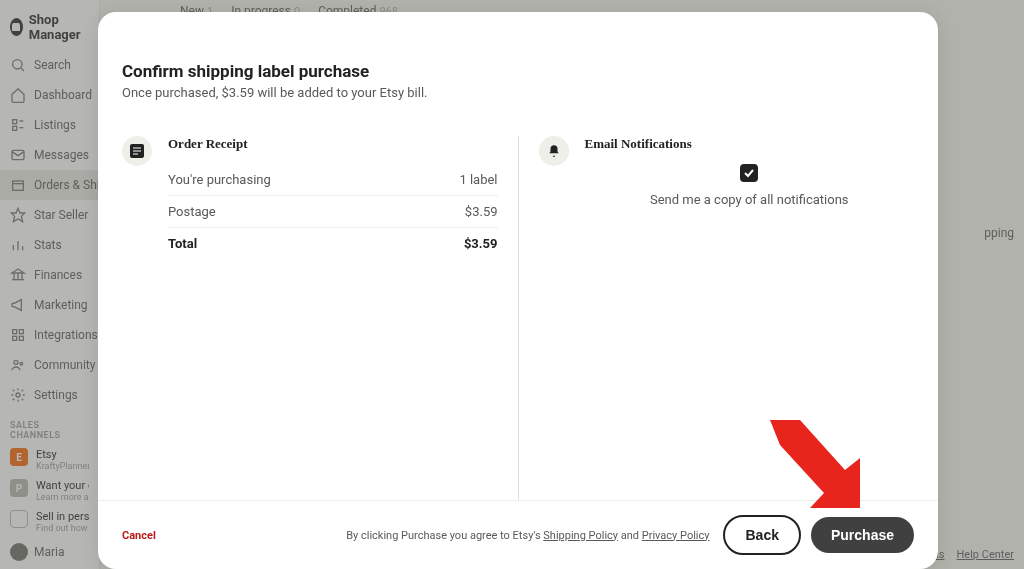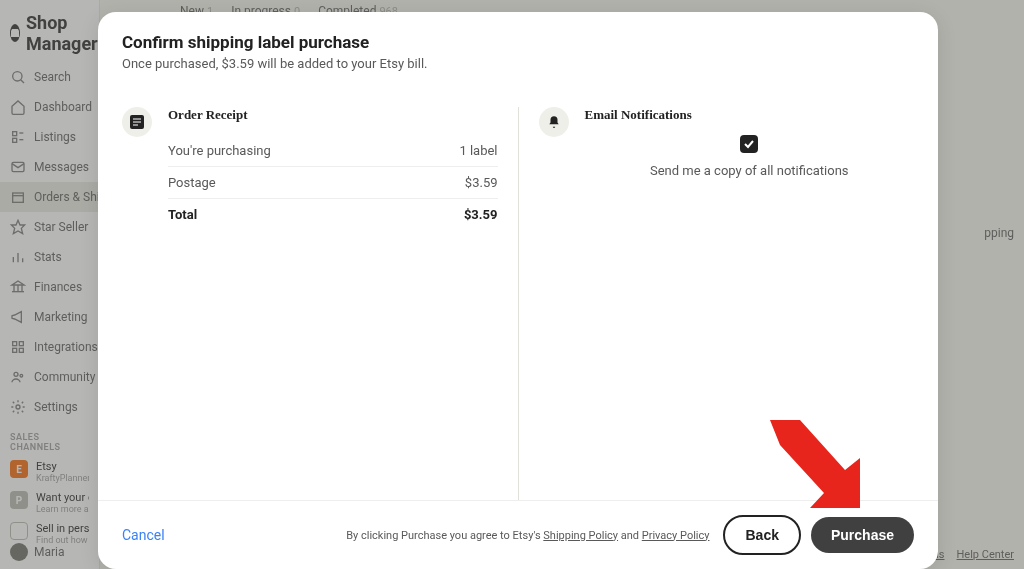--- a/index.html
+++ b/index.html
@@ -20,21 +20,21 @@
       background: #fff;
       padding: 8px 0;
       border-right: 1px solid #e9e9e3;
     }
     .brand {
       display: flex;
       align-items: center;
       gap: 6px;
       padding: 4px 10px 8px;
       font-weight: 700;
-      font-size: 18px;
+      font-size: 13px;
       color: #222;
     }
     .brand-icon {
       width: 18px; height: 18px;
       background: #222;
       border-radius: 50%;
       display: flex;
       align-items: center;
       justify-content: center;
     }
@@ -143,21 +143,21 @@
       height: 557px;
       background: #fff;
       border-radius: 18px;
       display: flex;
       flex-direction: column;
       box-shadow: 0 4px 20px rgba(0,0,0,0.1);
     }
     .modal-header {
       padding: 20px 24px 8px;
     }
-    .modal-title { font-size: 17px; font-weight: 700; color: #222; margin-bottom: 4px; }
+    .modal-title { font-size: 17px; font-weight: 700; color: #222; margin-bottom: 4px; margin-top: 29px; }
     .modal-sub { font-size: 13px; color: #595959; }
     .modal-body {
       flex: 1;
       display: flex;
       padding: 28px 24px 0;
       gap: 0;
     }
     .col {
       display: flex;
       gap: 16px;
@@ -199,21 +199,21 @@
       display: flex;
       align-items: center;
       justify-content: center;
     }
     .modal-footer {
       display: flex;
       align-items: center;
       padding: 14px 24px;
       border-top: 1px solid #eee;
     }
-    .cancel-link { font-size: 14px; font-weight: 400; color: #3b82f6; cursor: pointer; }
+    .cancel-link { font-size: 11px; font-weight: 700; color: #b91c1c; cursor: pointer; }
     .footer-spacer { flex: 1; }
     .disclaimer { font-size: 11px; color: #595959; margin-right: 14px; }
     .disclaimer u { text-decoration: underline; }
     .btn {
       padding: 10px 20px;
       border-radius: 22px;
       font-size: 14px;
       font-weight: 600;
       cursor: pointer;
       border: none;

